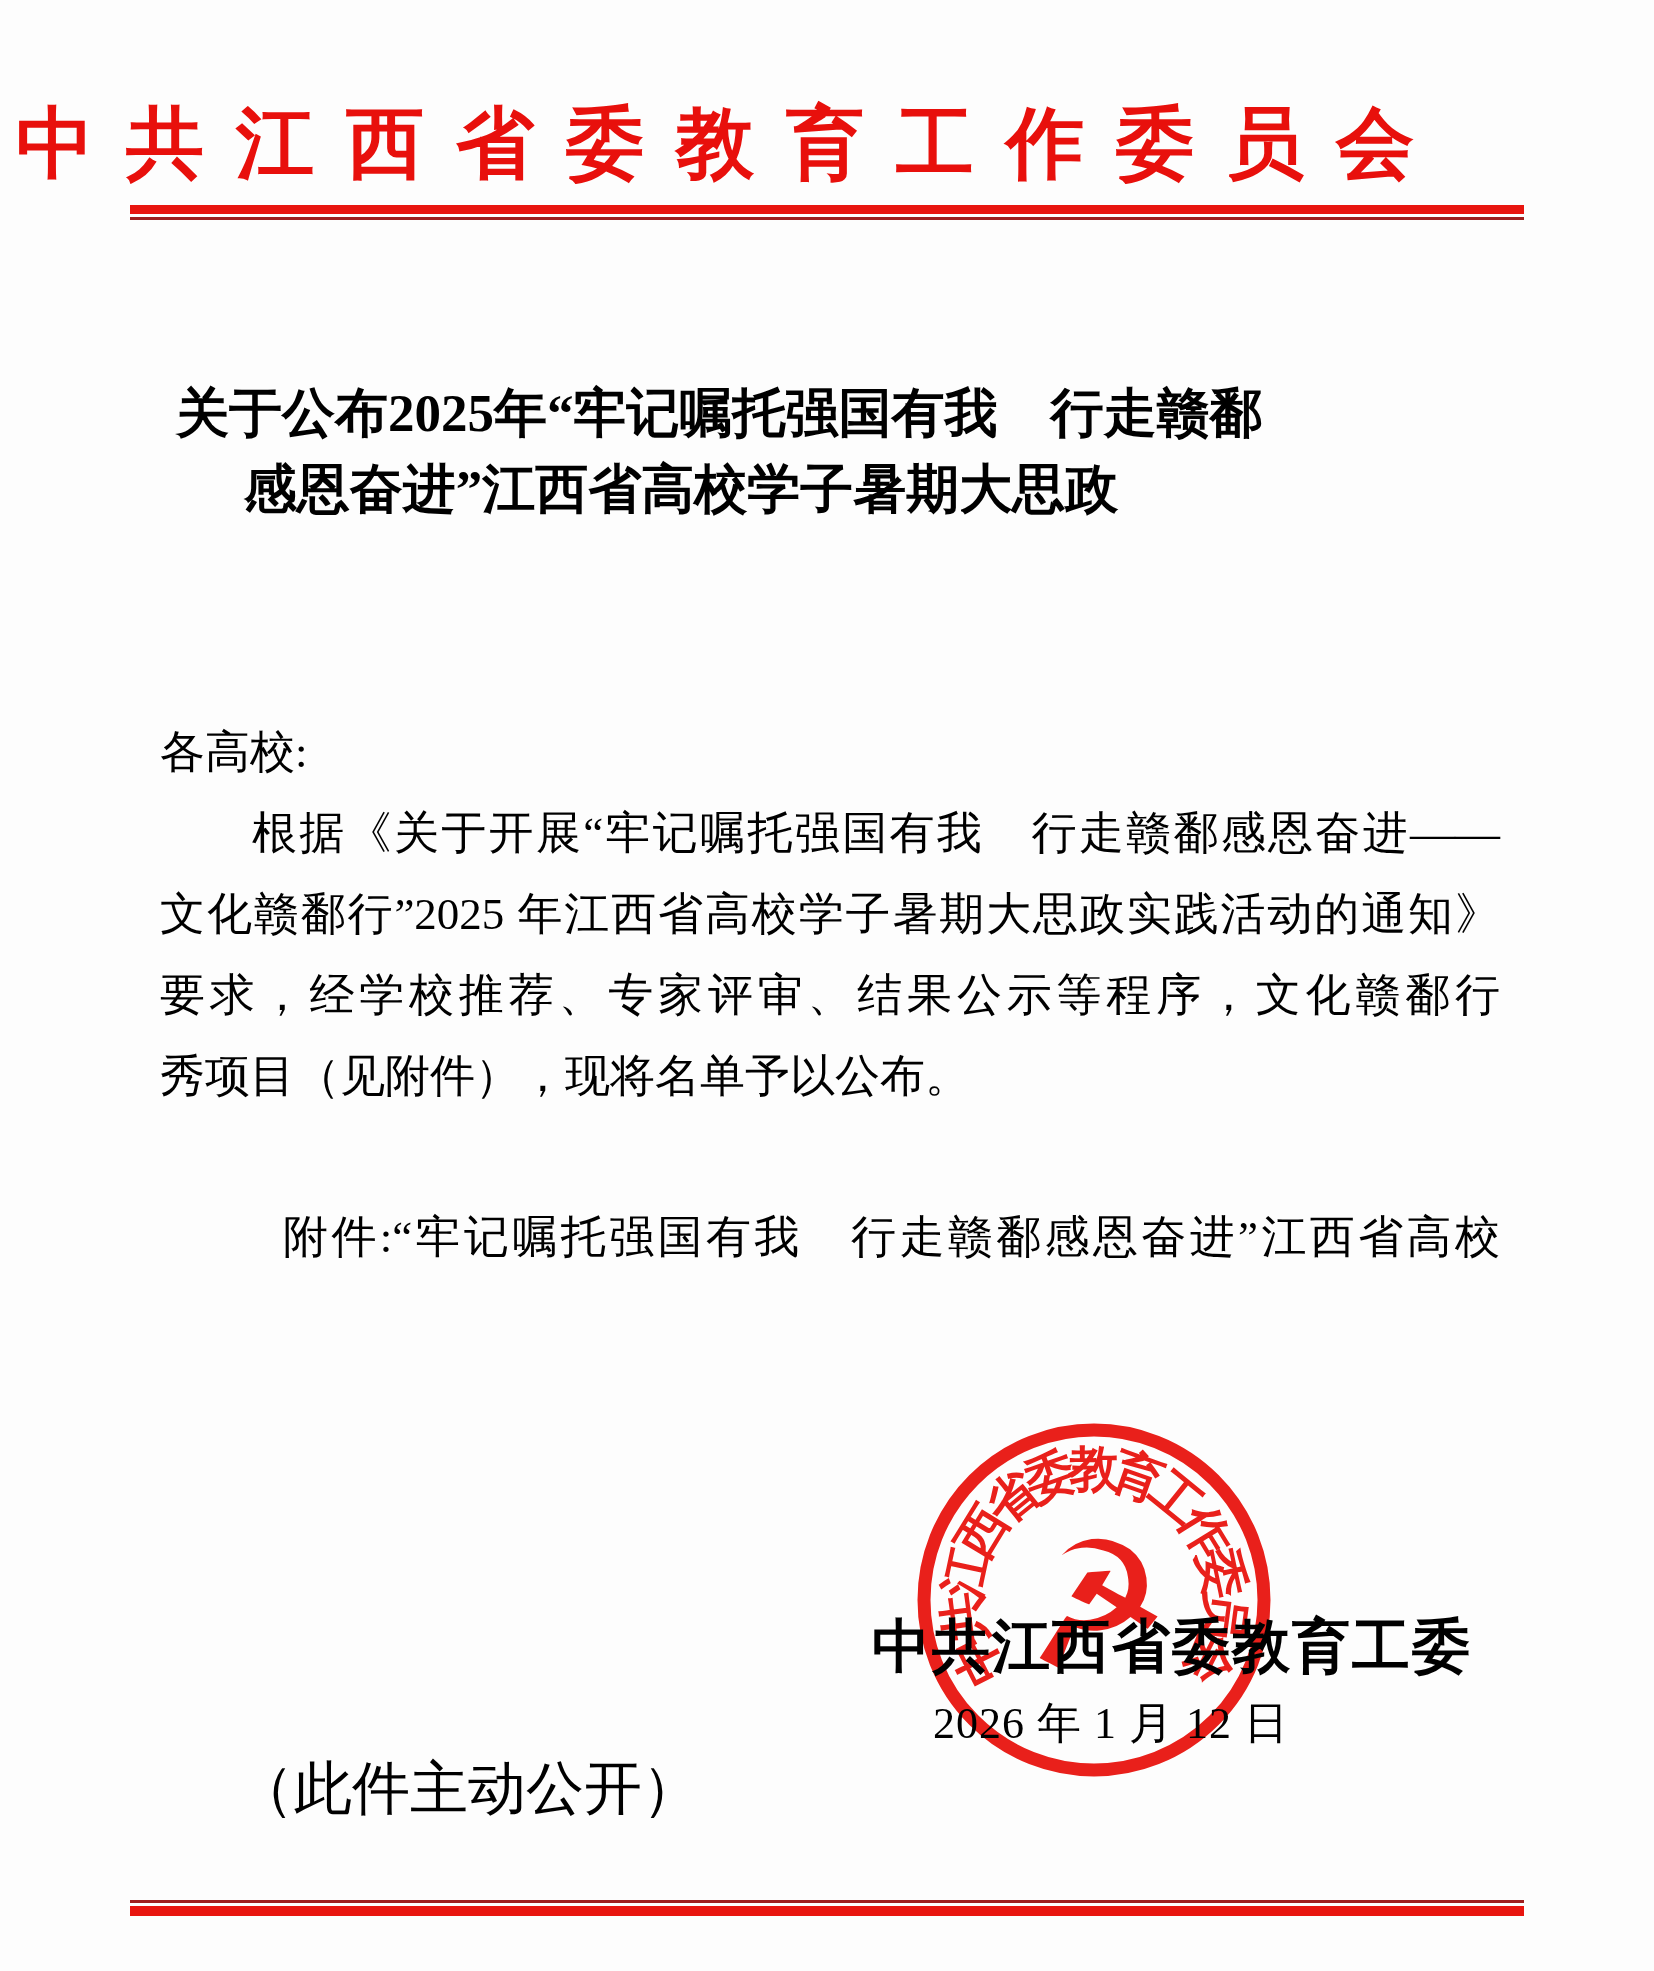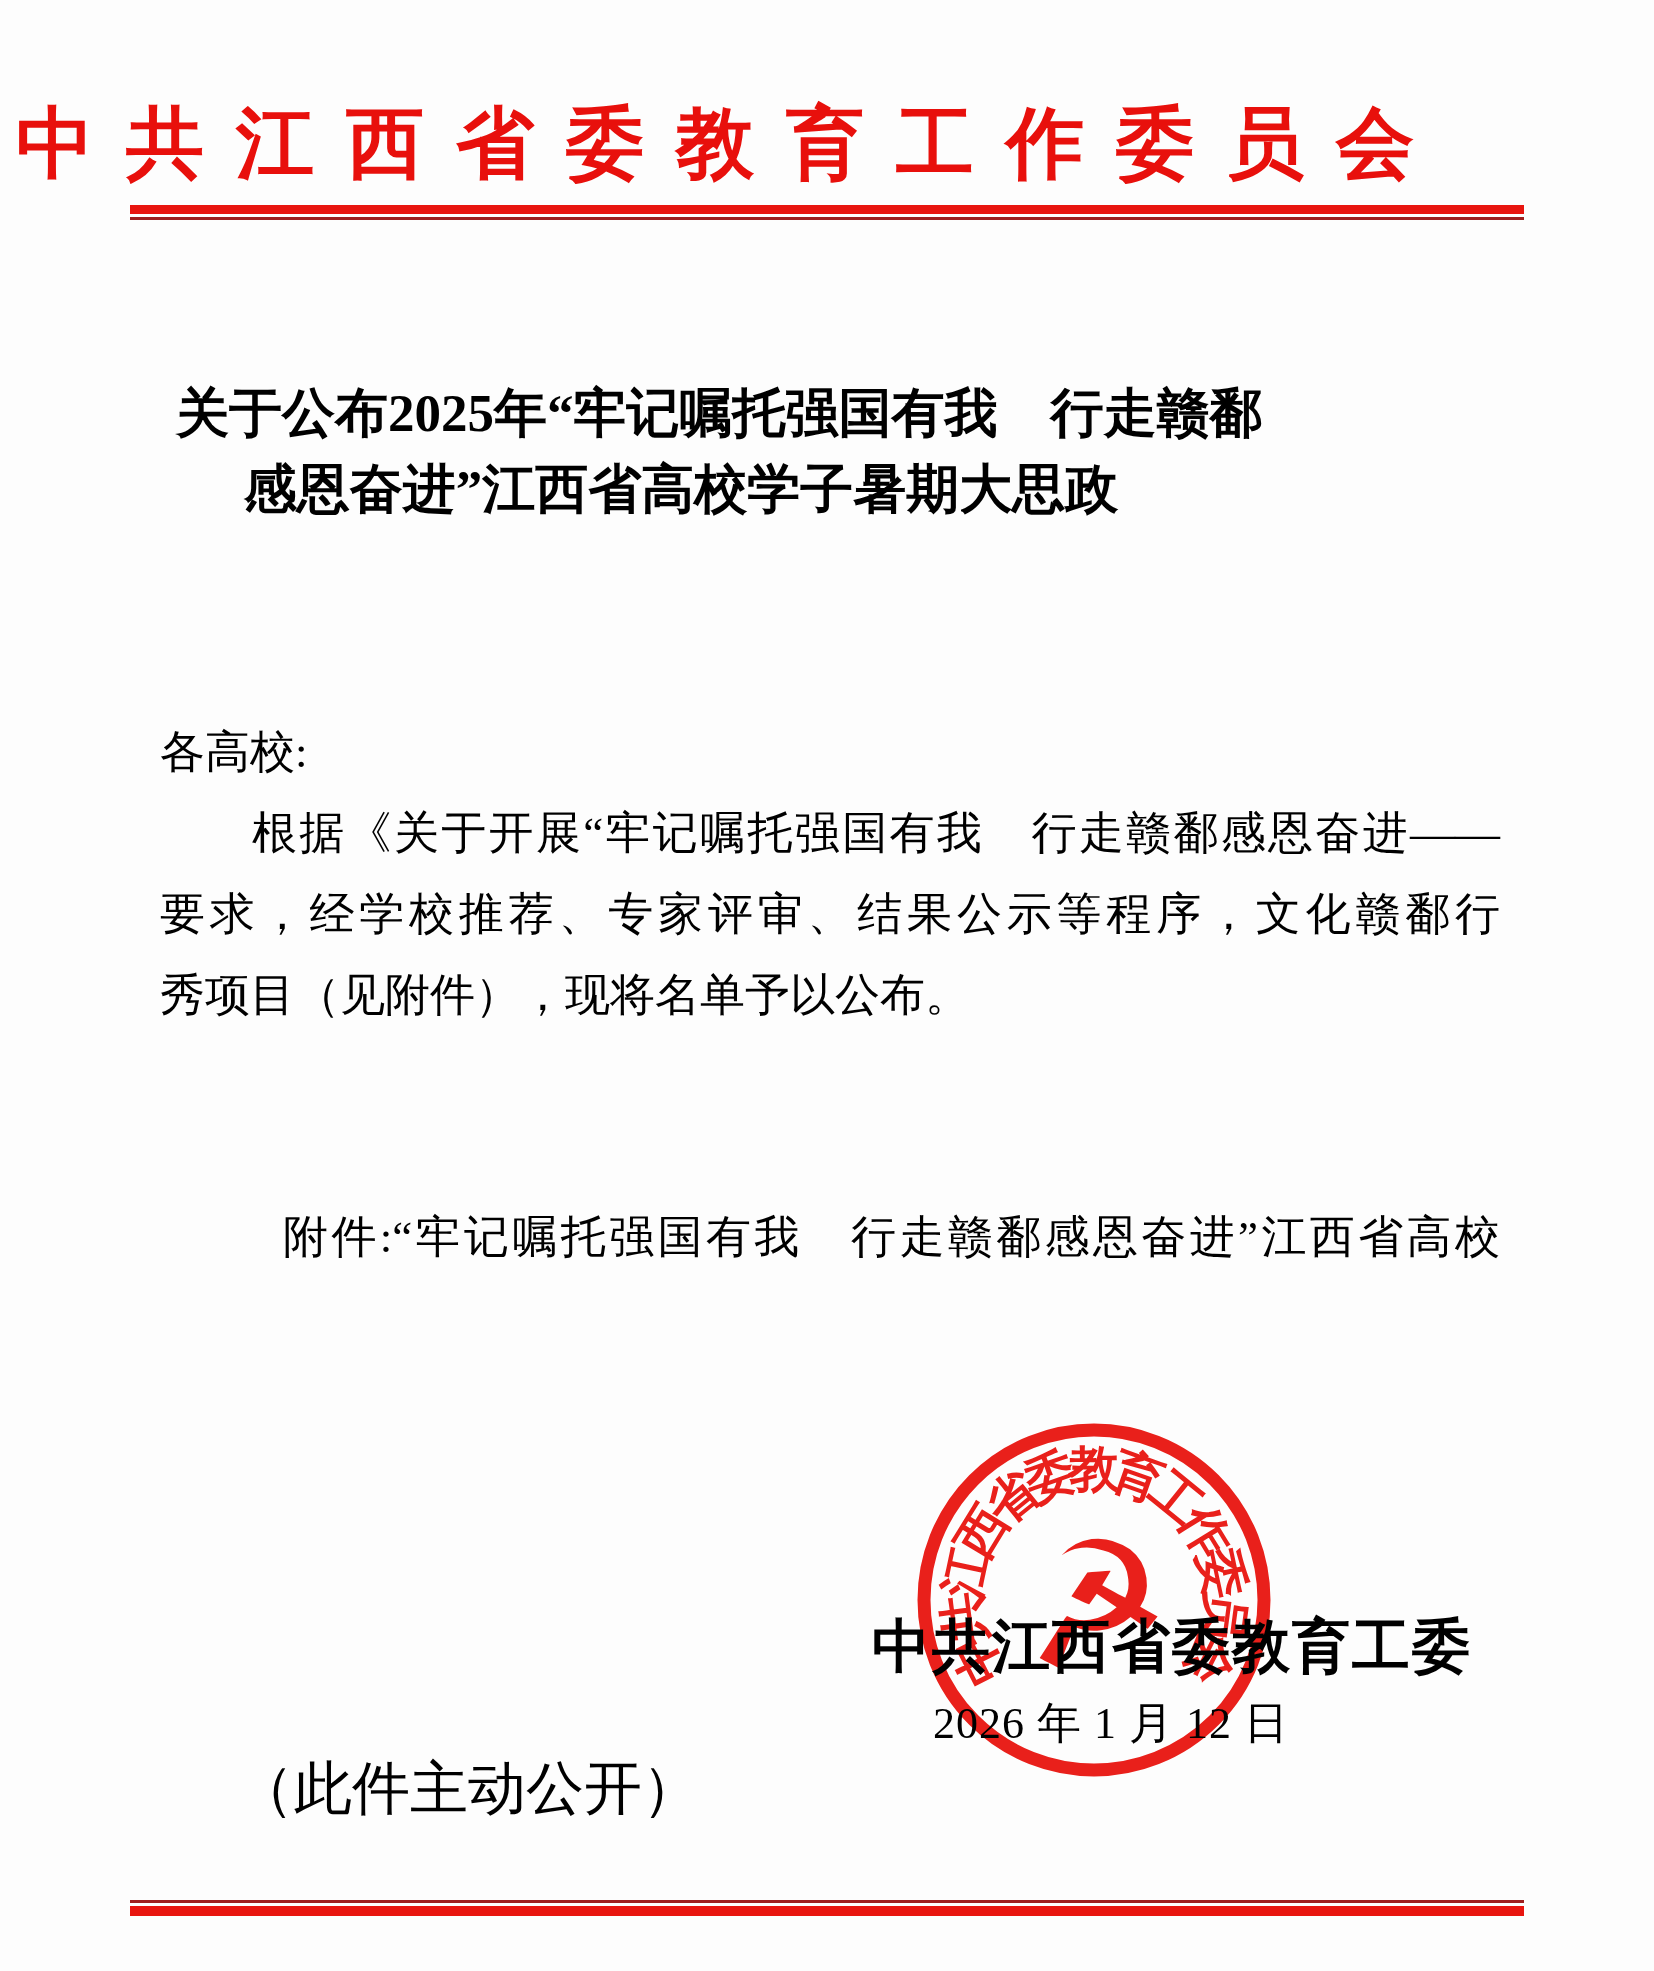--- a/index.html
+++ b/index.html
@@ -67,20 +67,21 @@
 </div>
 
 <div class="abs doc-title">
   <div>关于公布2025年“牢记嘱托强国有我　行走赣鄱</div>
   <div>感恩奋进”江西省高校学子暑期大思政</div>
 </div>
 
 <div class="abs body-text">
   <div class="line">各高校:</div>
   <div class="line jfull indent2">根据《关于开展“牢记嘱托强国有我　行走赣鄱感恩奋进——</div>
+  <div class="line jfull">文化赣鄱行”2025 年江西省高校学子暑期大思政实践活动的通知》</div>
   <div class="line jfull">要求，经学校推荐、专家评审、结果公示等程序，文化赣鄱行</div>
   <div class="line">秀项目（见附件），现将名单予以公布。</div>
 </div>
 
 <div class="abs attachment">
   <div class="a1 jfull">附件:“牢记嘱托强国有我　行走赣鄱感恩奋进”江西省高校</div>
 </div>
 
 <div class="abs seal">
   <svg width="356" height="356" viewBox="0 0 356 356">

